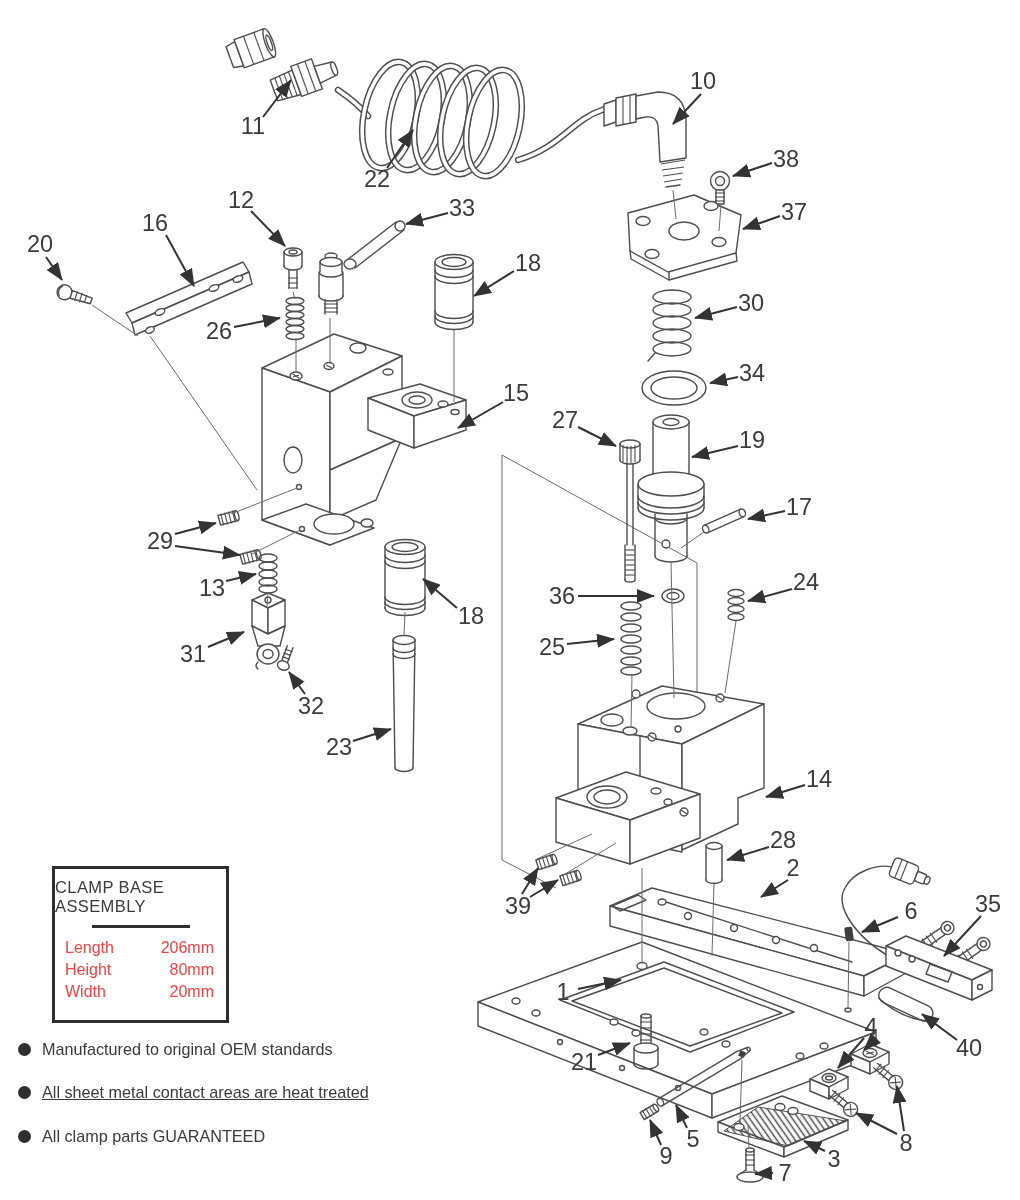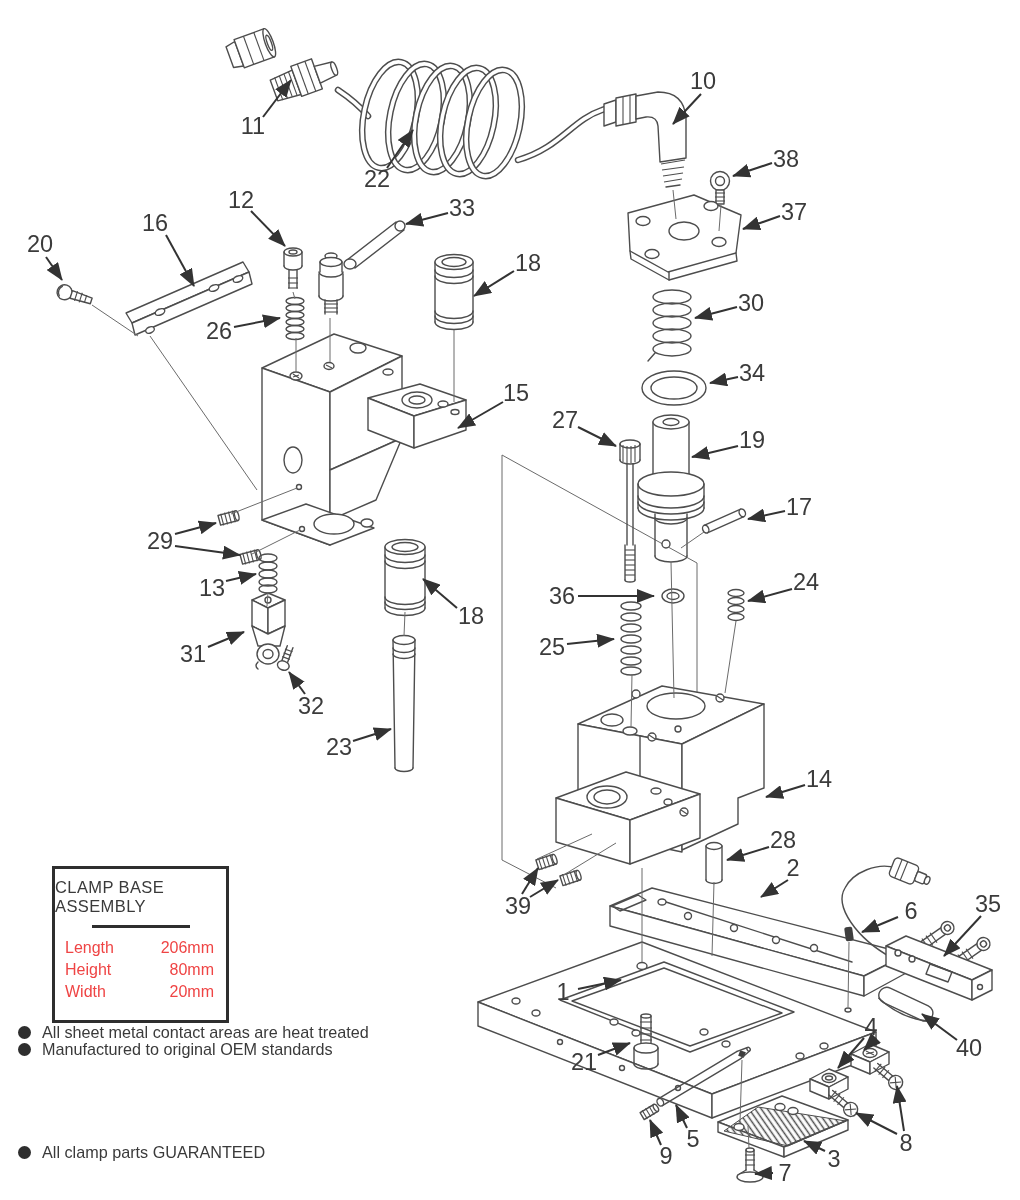--- a/index.html
+++ b/index.html
@@ -26,21 +26,21 @@
                   letter-spacing:.4px;color:#3a3a3a;}
   .infobox .rule{width:98px;height:3px;background:#2e2e2e;margin:8px auto 9px auto;}
   .infobox .row{display:flex;justify-content:space-between;padding:0 12px 0 10px;
                 font-size:16px;line-height:22px;color:#ef4444;}
 
   
   .bullet{position:absolute;left:18px;font-size:16.2px;color:#3a3a3a;white-space:nowrap;}
   .bullet .dot{display:inline-block;width:13px;height:13px;border-radius:50%;
                background:#2e2e2e;margin-right:11px;vertical-align:-1px;}
   .bullet b{font-weight:normal;}
-  .b1{top:1040px;} .b2{top:1023px;} .b3{top:1127px;margin-top:16px;}
+  .b1{top:1040px;} .b2{top:1083px;text-decoration:underline;} .b3{top:1127px;}
 </style>
 </head>
 <body>
 
 <div id="stage">
 
 <svg id="diagram-svg" width="1020" height="1200" viewBox="0 0 1020 1200" xmlns="http://www.w3.org/2000/svg">
   <defs>
     <marker id="ah" markerWidth="9" markerHeight="7" refX="8.5" refY="3.5" orient="auto">
       <path d="M0,0 L9,3.5 L0,7 Z" fill="#333"></path>

